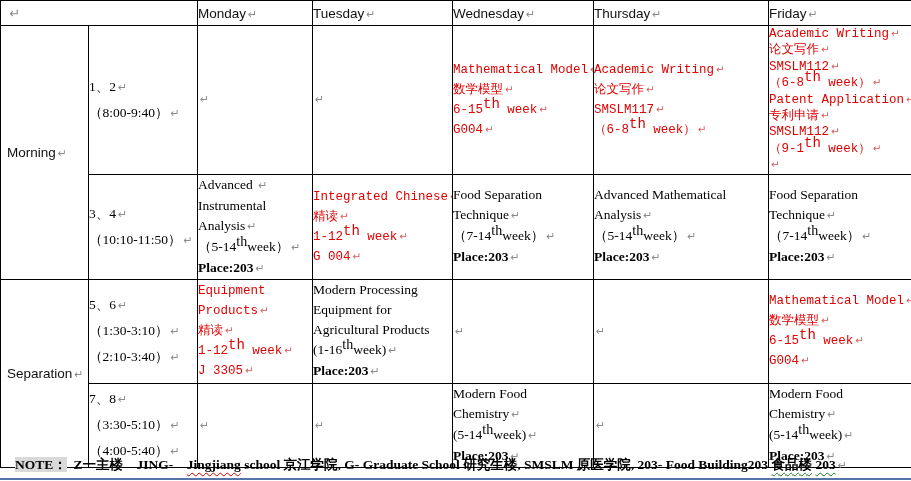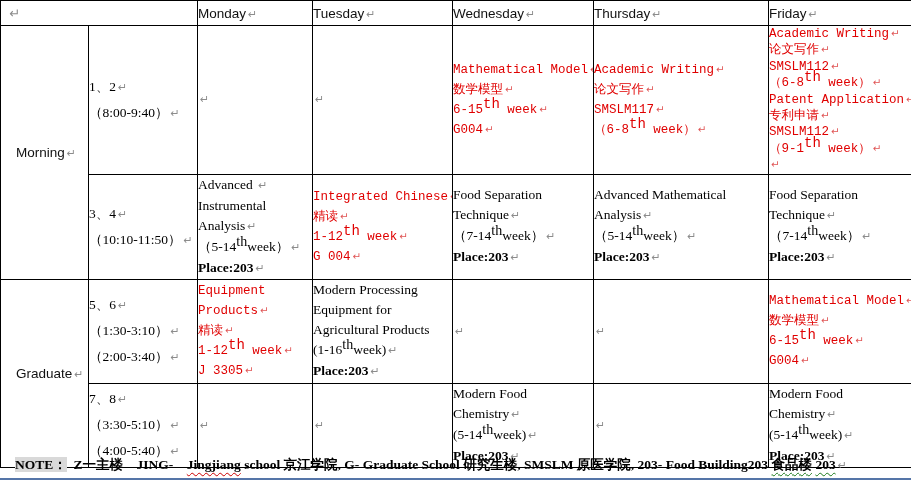--- a/index.html
+++ b/index.html
@@ -17,21 +17,21 @@
   .c0{width:88px;}.c1{width:109px;}.c2{width:115px;}.c3{width:140px;}
   .c4{width:141px;}.c5{width:175px;}.c6{width:143px;}
   td{border:1px solid #000;padding:0;vertical-align:middle;overflow:hidden;}
   tr.hdr td{height:25px;}
   .r-m1 td{height:142px;}
   .r-m2 td{height:101px;}
   .r-a1 td{height:104px;}
   .r-a2 td{height:80px;}
   .corner{text-align:left;padding-left:6px;}
   .day, .session{font-family:"Liberation Sans",sans-serif;font-size:13.5px;color:#111;}
-  .session{text-align:left;padding-left:15px;}
+  .session{text-align:left;padding-left:6px;}
   .period{font-family:"Liberation Serif",serif;font-size:13.5px;line-height:25px;color:#000;}
   .course{font-family:"Liberation Serif",serif;font-size:13.5px;line-height:20px;color:#000;margin-top:44px;}
   .course.red{font-family:"Liberation Mono",monospace;font-size:12.5px;line-height:19px;color:var(--red);}
   .course.red.tight{line-height:15.4px;}
   .ln{white-space:pre;}
   .b{font-weight:bold;}
   sup{font-size:14px;line-height:0;vertical-align:super;}
   .pilcrow{font-family:"DejaVu Sans",sans-serif;font-size:0.82em;color:var(--pilcrow);margin-left:2px;font-weight:normal;}
   .red .pilcrow{color:#e05555;}
   .note{position:absolute;left:0;top:456px;width:911px;font-family:"Liberation Serif",serif;
@@ -131,25 +131,25 @@
           </td>
         <td class="course">
             <div class="ln"><span>Food Separation</span></div>
             <div class="ln"><span>Technique</span><span class="pilcrow">↵</span></div>
             <div class="ln"><span>（7-14</span><sup>th</sup><span>week）</span><span class="pilcrow">↵</span></div>
             <div class="ln"><span class="b">Place:203</span><span class="pilcrow">↵</span></div>
           </td>
       </tr>
 
       <tr class="r-a1">
-        <td class="session" rowspan="2"><span>Graduate</span><span class="pilcrow">↵</span></td>
+        <td class="session" rowspan="2"><span>Separation</span><span class="pilcrow">↵</span></td>
         <td class="period">
             <div class="ln"><span>5、6</span><span class="pilcrow">↵</span></div>
             <div class="ln"><span>（1:30-3:10）</span><span class="pilcrow">↵</span></div>
-            <div class="ln"><span>（2:00-3:40）</span><span class="pilcrow">↵</span></div>
+            <div class="ln"><span>（2:10-3:40）</span><span class="pilcrow">↵</span></div>
           </td>
         <td class="course red">
             <div class="ln"><span>Equipment</span></div>
             <div class="ln"><span>Products</span><span class="pilcrow">↵</span></div>
             <div class="ln"><span>精读</span><span class="pilcrow">↵</span></div>
             <div class="ln"><span>1-12</span><sup>th</sup><span> week</span><span class="pilcrow">↵</span></div>
             <div class="ln"><span>J 3305</span><span class="pilcrow">↵</span></div>
           </td>
         <td class="course">
             <div class="ln"><span>Modern Processing</span></div>

